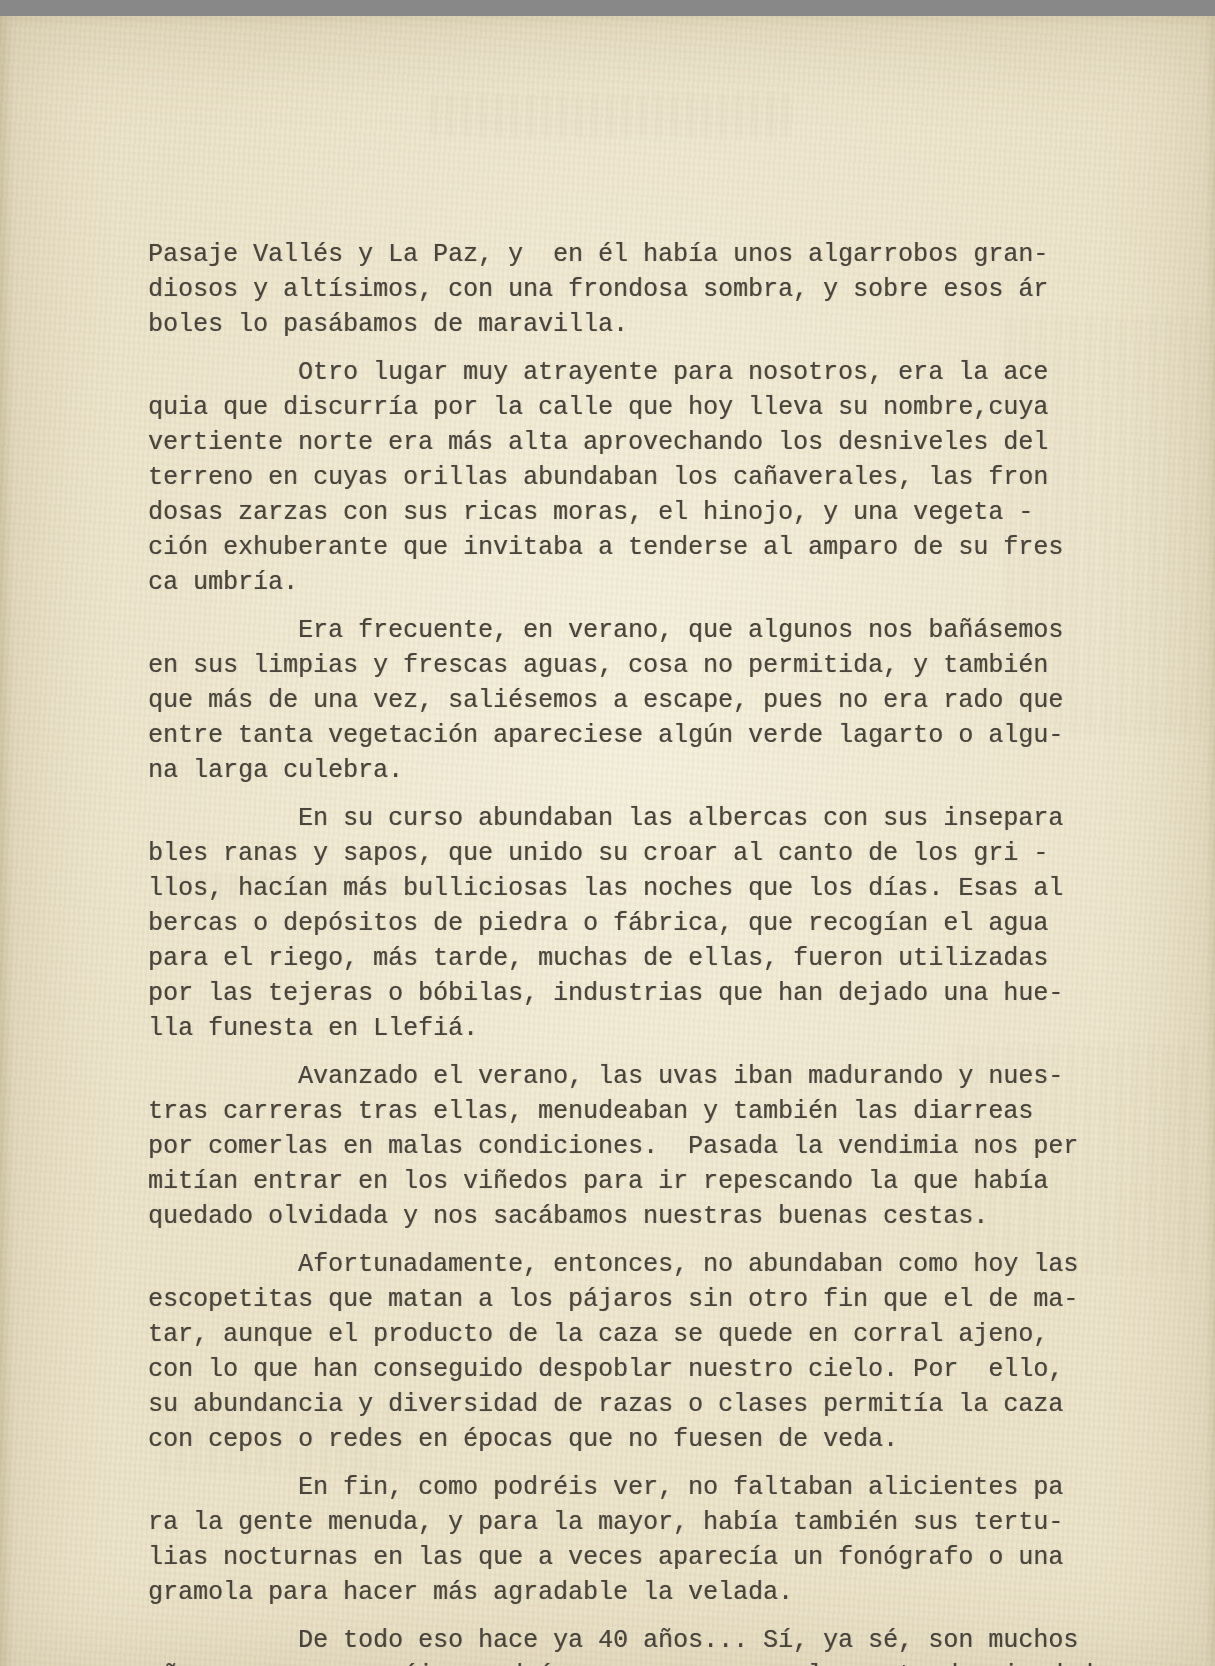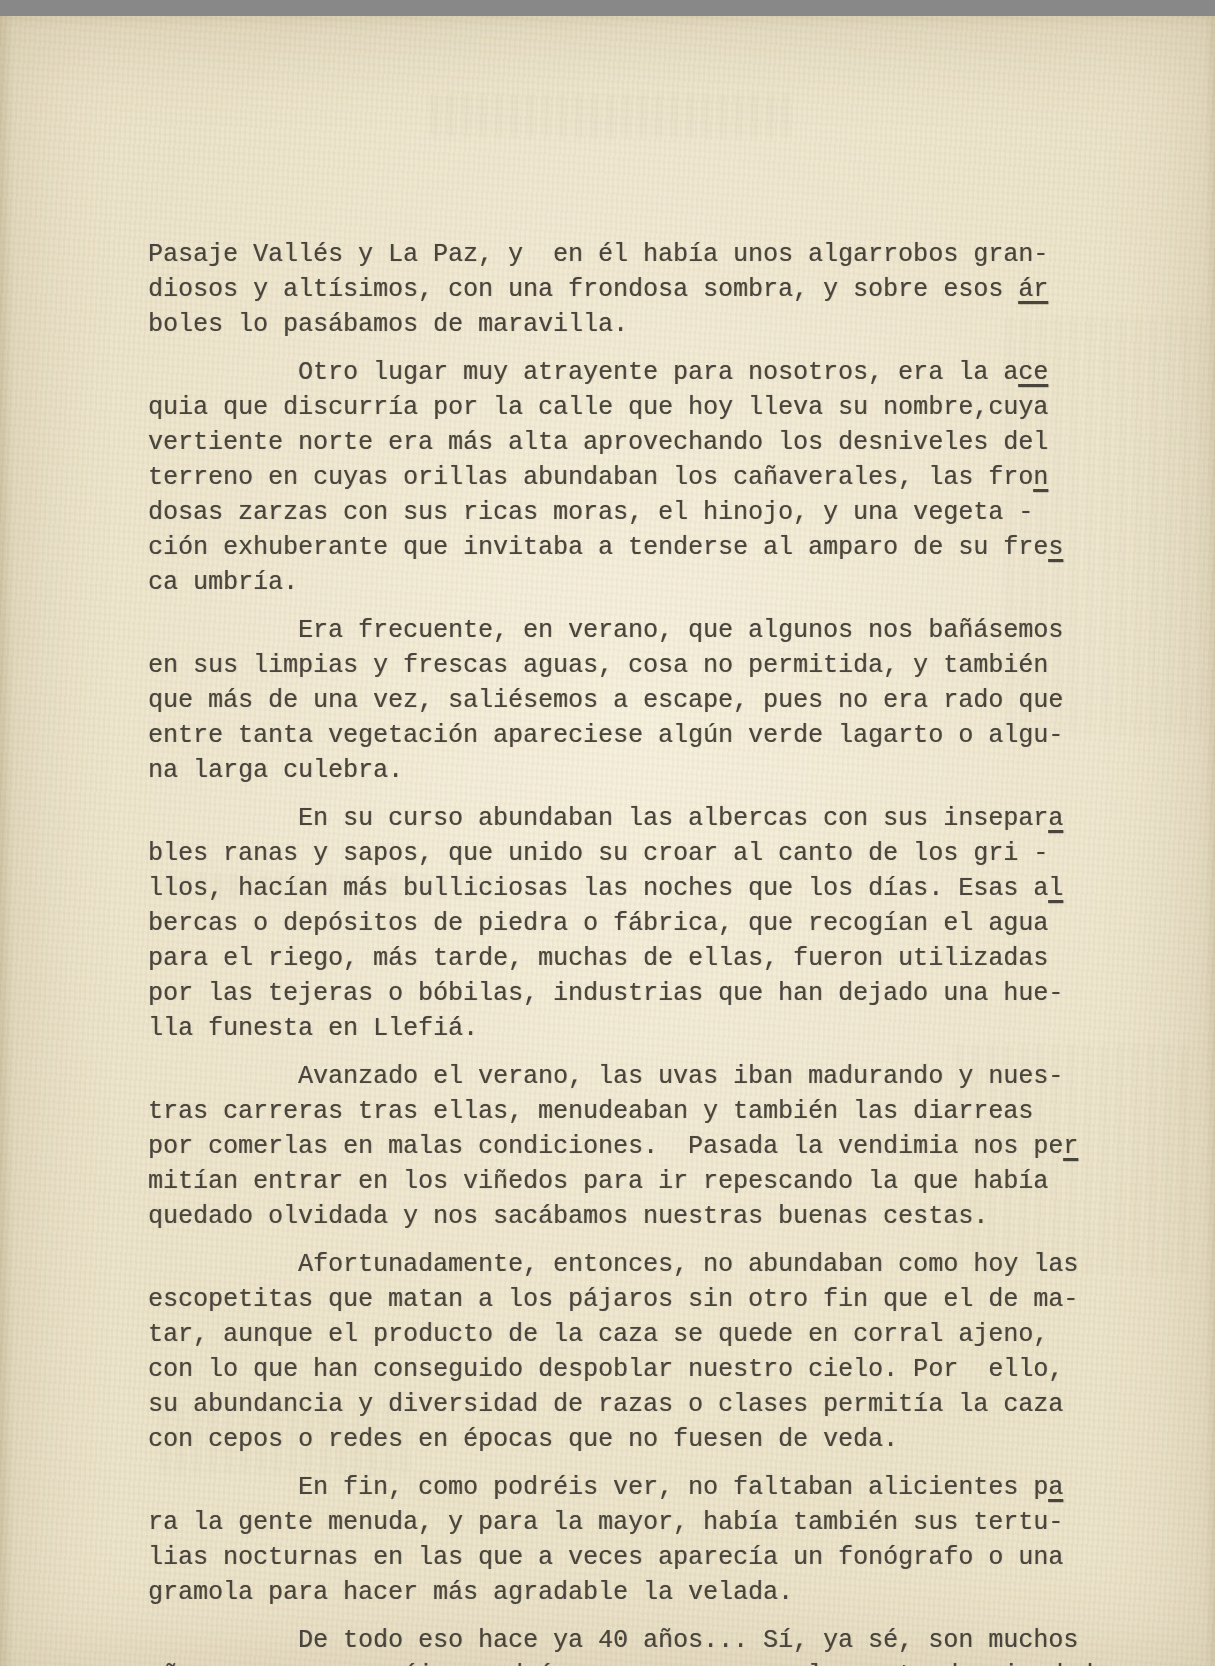--- a/index.html
+++ b/index.html
@@ -44,21 +44,20 @@
     width: 945px;
     font-size: 25px;
     line-height: 35px;
     color: #4a453c;
     text-shadow: 0.5px 0.4px 0.7px rgba(74,69,60,0.55);
     white-space: pre;
   }
   .para { margin: 0 0 13px 0; }
   .line { height: 35px; }
   .u {
-    text-decoration: underline;
     text-decoration-thickness: 3px;
     text-underline-offset: 5px;
   }
   .page-edge-bottom {
     position: absolute; left: 0; bottom: 0; width: 100%; height: 14px;
     background: linear-gradient(180deg, #cbb489 0%, #8a6f4a 35%, #4a3721 70%, #241a10 100%);
   }
 </style>
 </head>
 <body>

